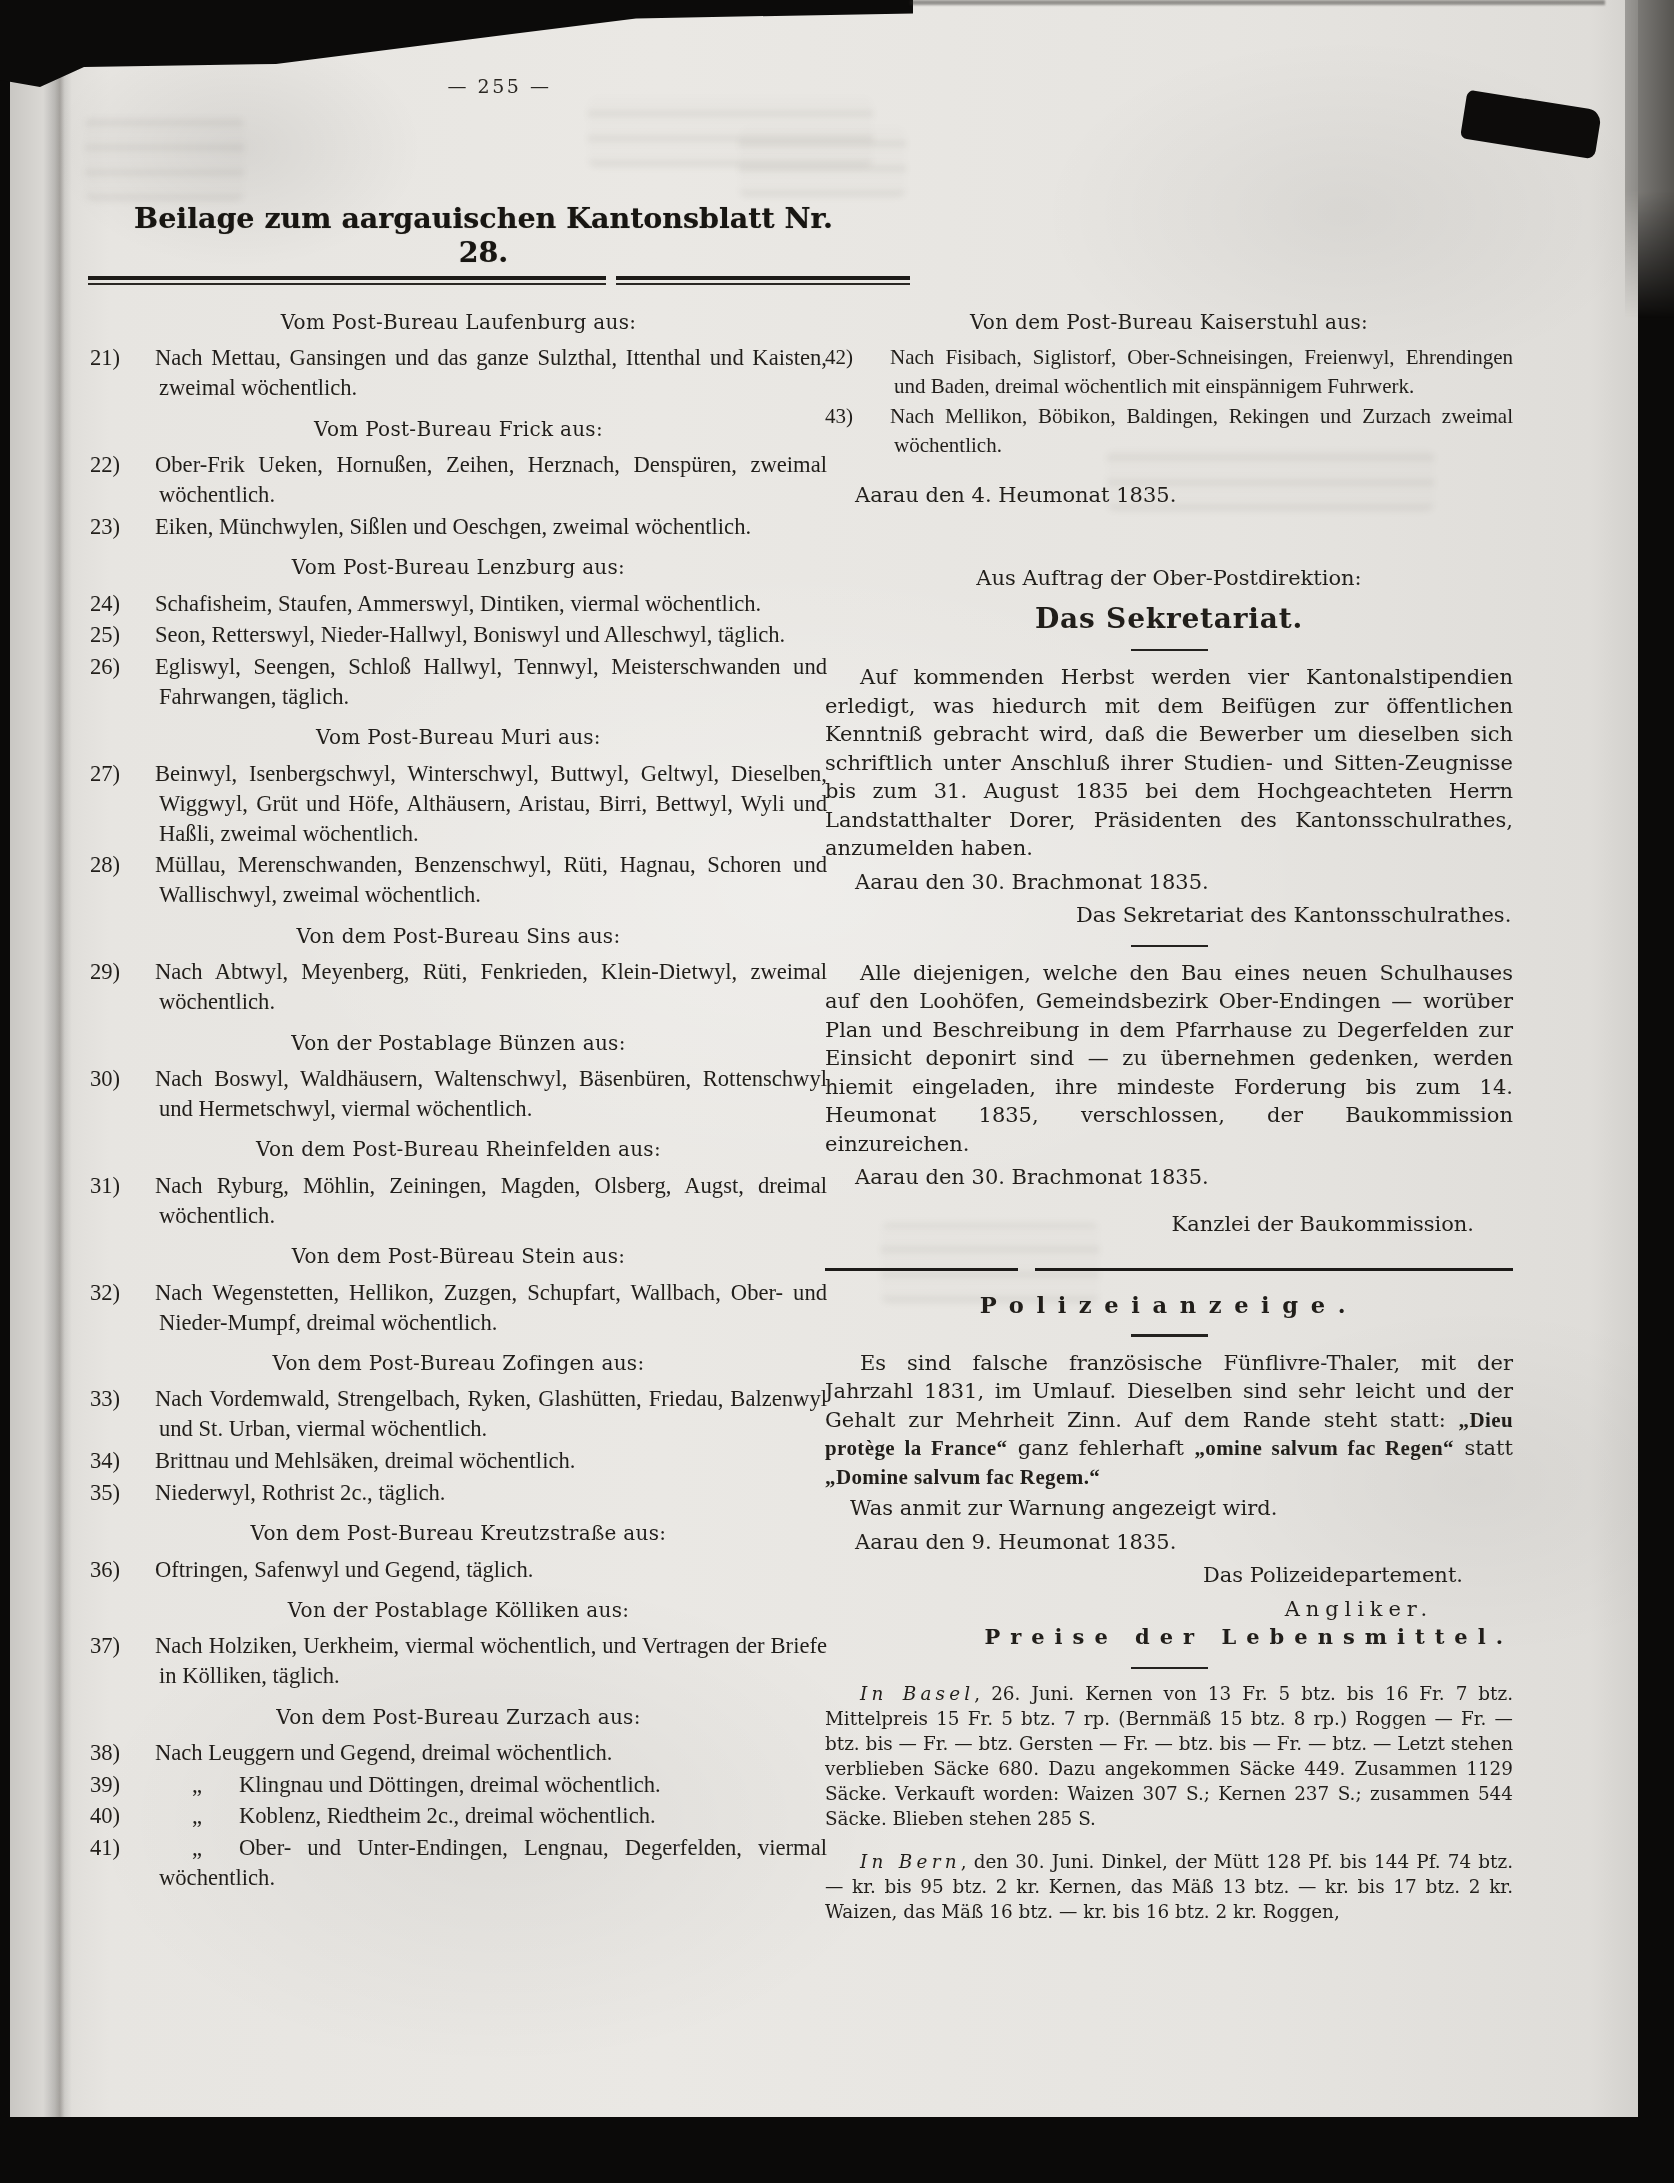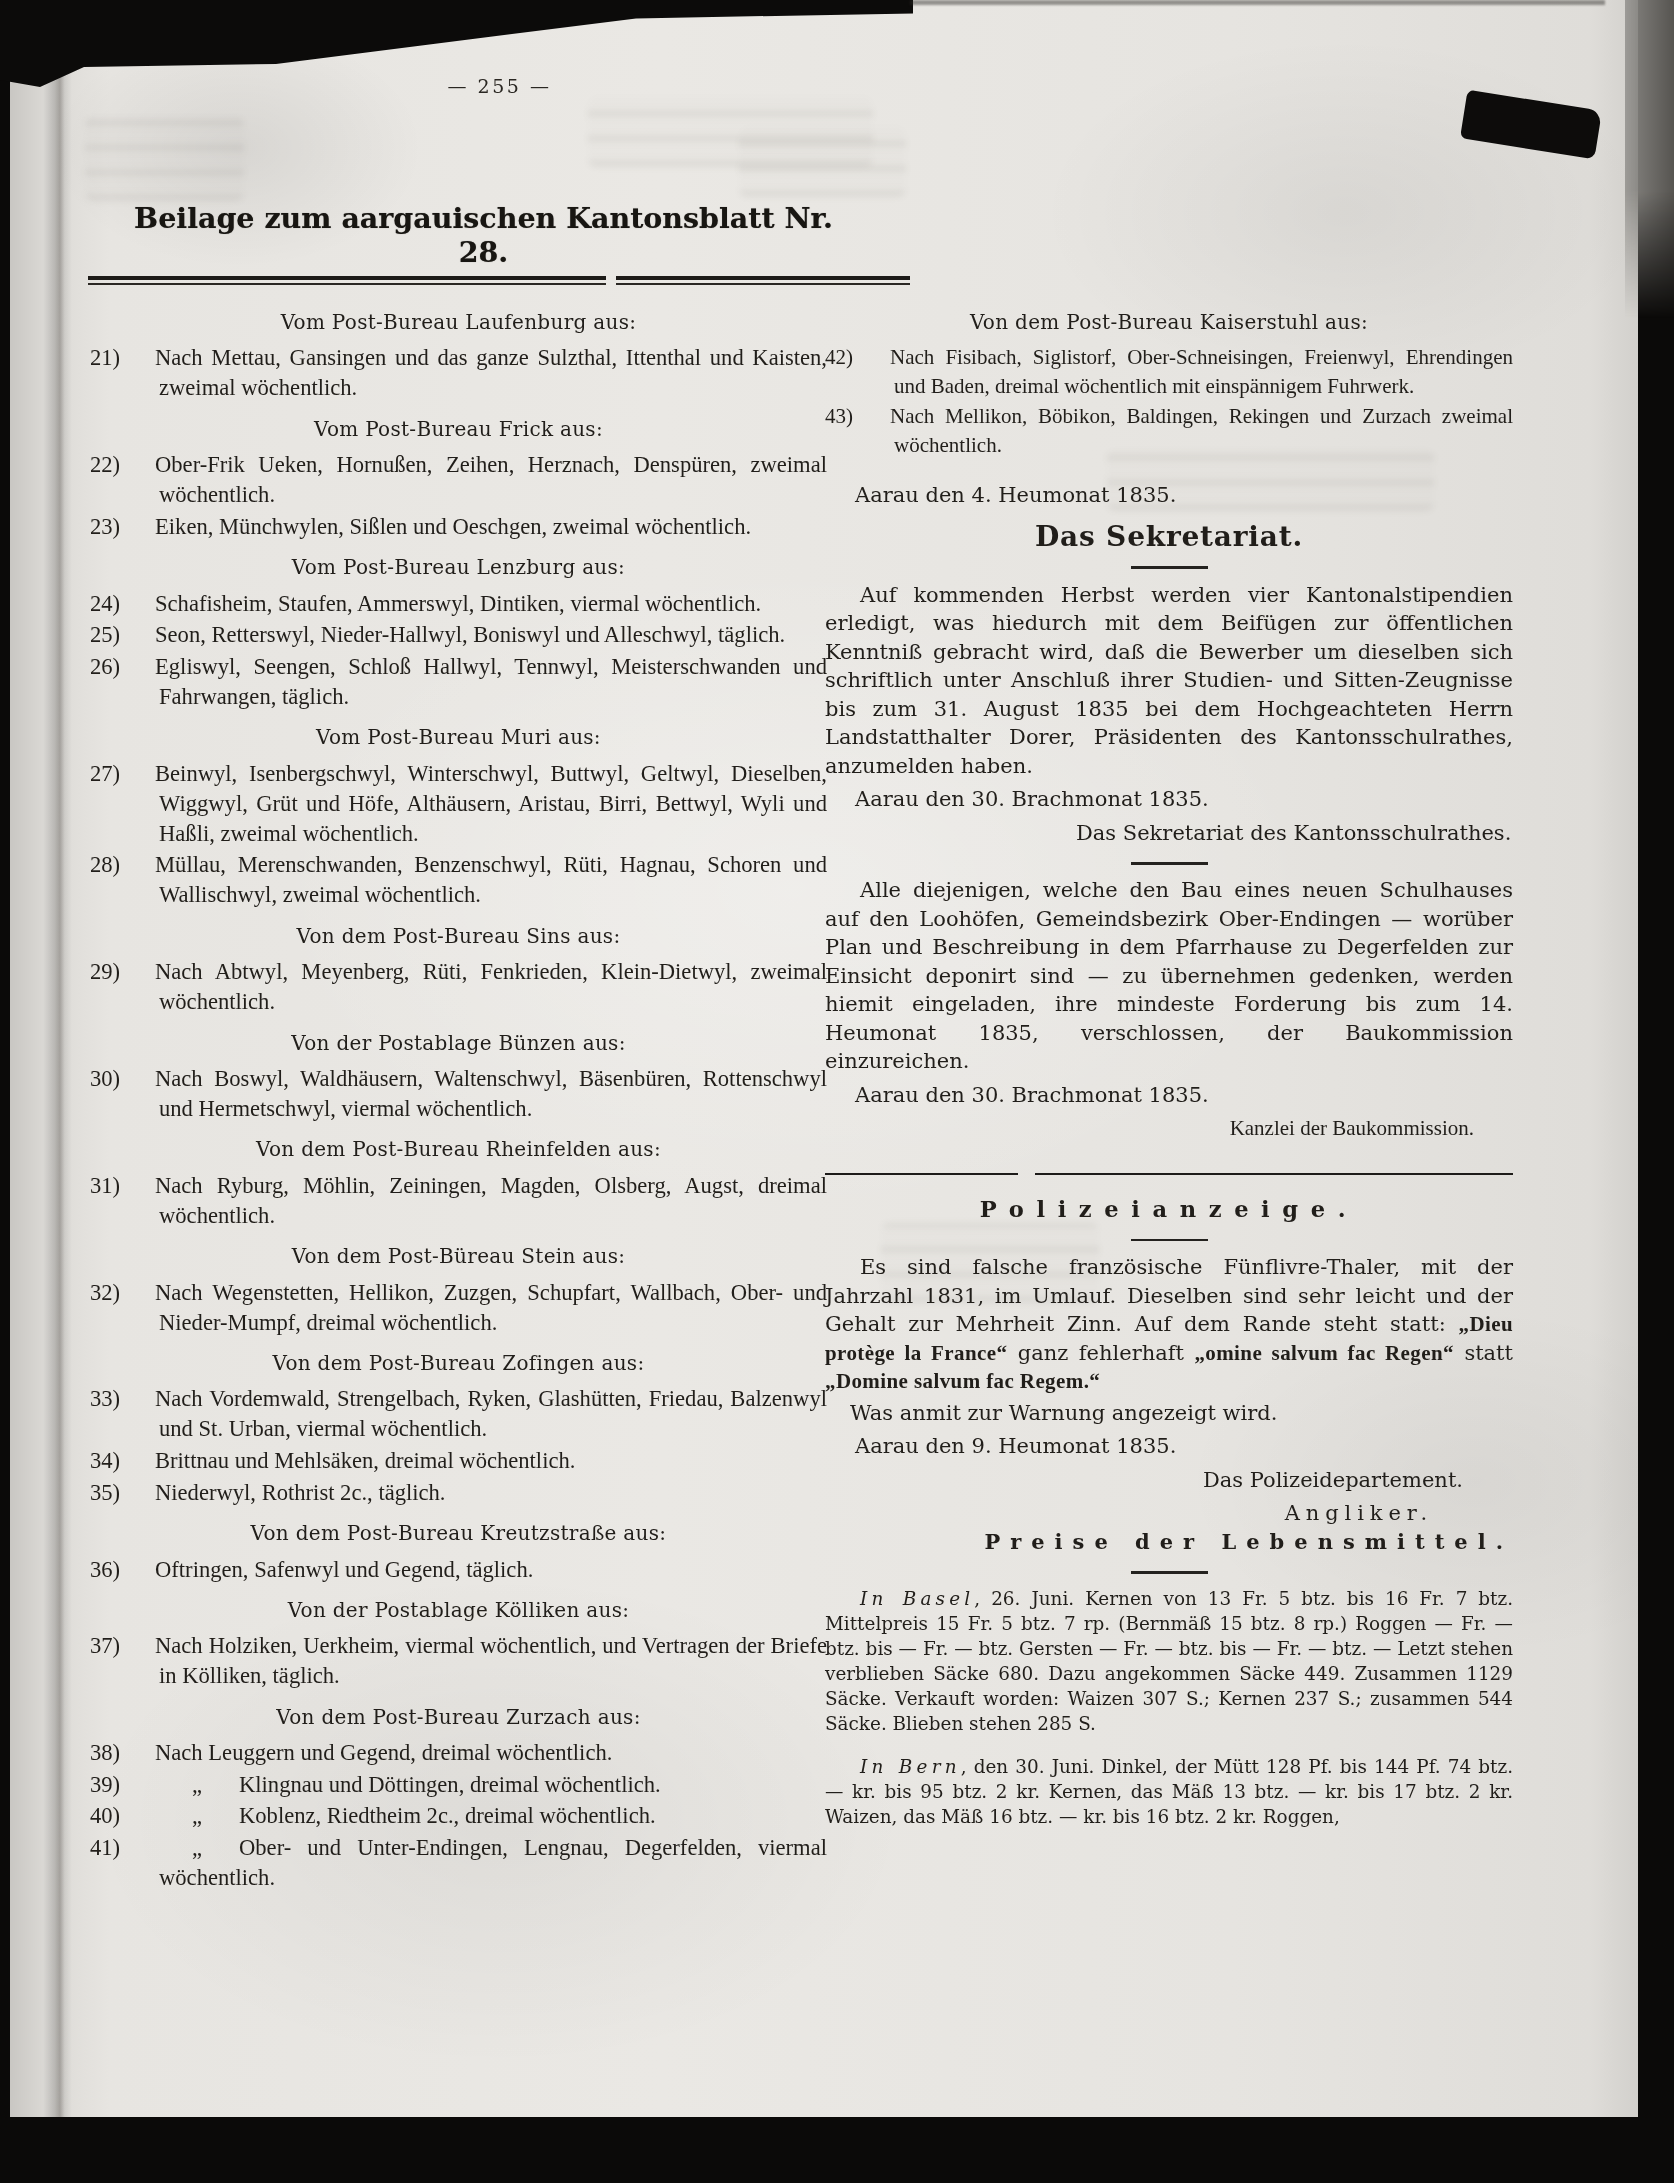--- a/index.html
+++ b/index.html
@@ -56,21 +56,21 @@
   .item .ditto{display:inline-block;width:84px;text-indent:0;text-align:center;}
 
   .dateline{margin:22px 0 0 30px;}
   .dateline.tight{margin-top:5px;}
   .auftrag{text-align:center;margin:54px 0 0;}
   .sekretariat{text-align:center;font-size:28px;font-weight:bold;margin:13.4px 0 0;letter-spacing:0.8px;}
   .short-divider{width:77px;height:2.5px;background:#24221f;margin:15px auto 11.7px;}
   .para{margin:5px 0 0;text-indent:35px;}
   .signature{text-align:right;margin:5px 0 0;}
   .sig-schulrat{padding-right:1.7px;}
-  .sig-baukom{padding-right:39px;margin-top:5px;font-family:Liberation Serif, serif;}
+  .sig-baukom{padding-right:39px;margin-top:18px;}
   .sig-polizei{padding-right:50px;}
   .sig-name{padding-right:80px;letter-spacing:5.9px;}
   .gap-rule{height:2.5px;margin:30px 0 20px;
     background:linear-gradient(to right,#1d1b19 0 28%,transparent 28% 30.5%,#1d1b19 30.5% 100%);}
   .spaced-heading{text-align:center;font-weight:bold;margin:0;}
   .polizei-heading{font-size:22.6px;letter-spacing:12.6px;margin-top:6.7px;}
   .preise-heading{font-size:21px;letter-spacing:10px;text-align:right;}
   .plain-line{margin:3.3px 0 0 25px;}
   .small{font-size:18.4px;line-height:25px;}
   .small + .small{margin-top:18.4px;}
@@ -134,20 +134,21 @@
     </div>
 
   <div class="col col-right">
     <div class="routes">
         <div class="col-header">Von dem Post-Bureau Kaiserstuhl aus:</div>
         <p class="item"><span class="num">42)</span><span class="itext">Nach Fisibach, Siglistorf, Ober-Schneisingen, Freienwyl, Ehrendingen und Baden, dreimal wöchentlich mit einspännigem Fuhrwerk.</span></p>
         <p class="item"><span class="num">43)</span><span class="itext">Nach Mellikon, Böbikon, Baldingen, Rekingen und Zurzach zweimal wöchentlich.</span></p>
       </div>
     <p class="dateline">Aarau den 4. Heumonat 1835.</p>
 
+    <p class="auftrag">Aus Auftrag der Ober-Postdirektion:</p>
     <h2 class="sekretariat">Das Sekretariat.</h2>
     <div class="short-divider"></div>
     <p class="para">Auf kommenden Herbst werden vier Kantonalstipendien erledigt, was hiedurch mit dem Beifügen zur öffentlichen Kenntniß gebracht wird, daß die Bewerber um dieselben sich schriftlich unter Anschluß ihrer Studien- und Sitten-Zeugnisse bis zum 31. August 1835 bei dem Hochgeachteten Herrn Landstatthalter Dorer, Präsidenten des Kantonsschulrathes, anzumelden haben.</p>
     <p class="dateline tight">Aarau den 30. Brachmonat 1835.</p>
     <p class="signature sig-schulrat">Das Sekretariat des Kantonsschulrathes.</p>
 
     <div class="short-divider"></div>
     <p class="para">Alle diejenigen, welche den Bau eines neuen Schulhauses auf den Loohöfen, Gemeindsbezirk Ober-Endingen — worüber Plan und Beschreibung in dem Pfarrhause zu Degerfelden zur Einsicht deponirt sind — zu übernehmen gedenken, werden hiemit eingeladen, ihre mindeste Forderung bis zum 14. Heumonat 1835, verschlossen, der Baukommission einzureichen.</p>
     <p class="dateline tight">Aarau den 30. Brachmonat 1835.</p>
     <p class="signature sig-baukom">Kanzlei der Baukommission.</p>

